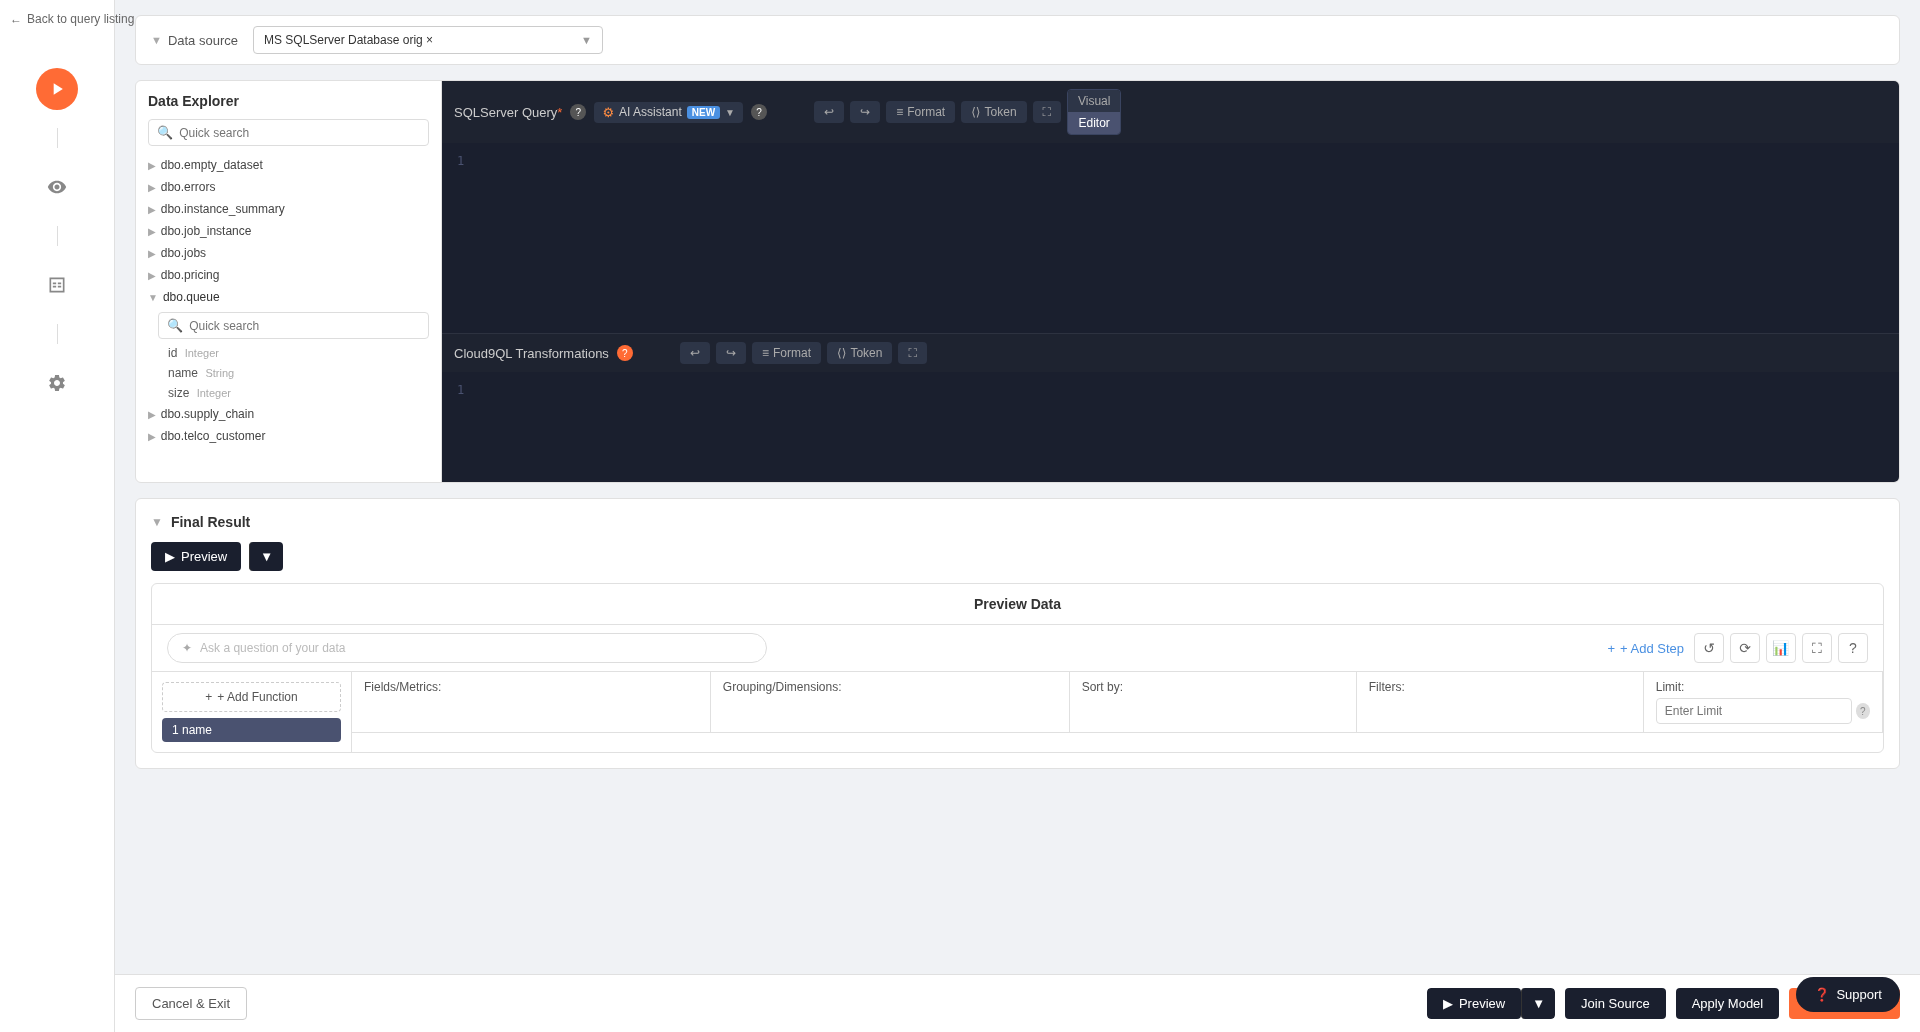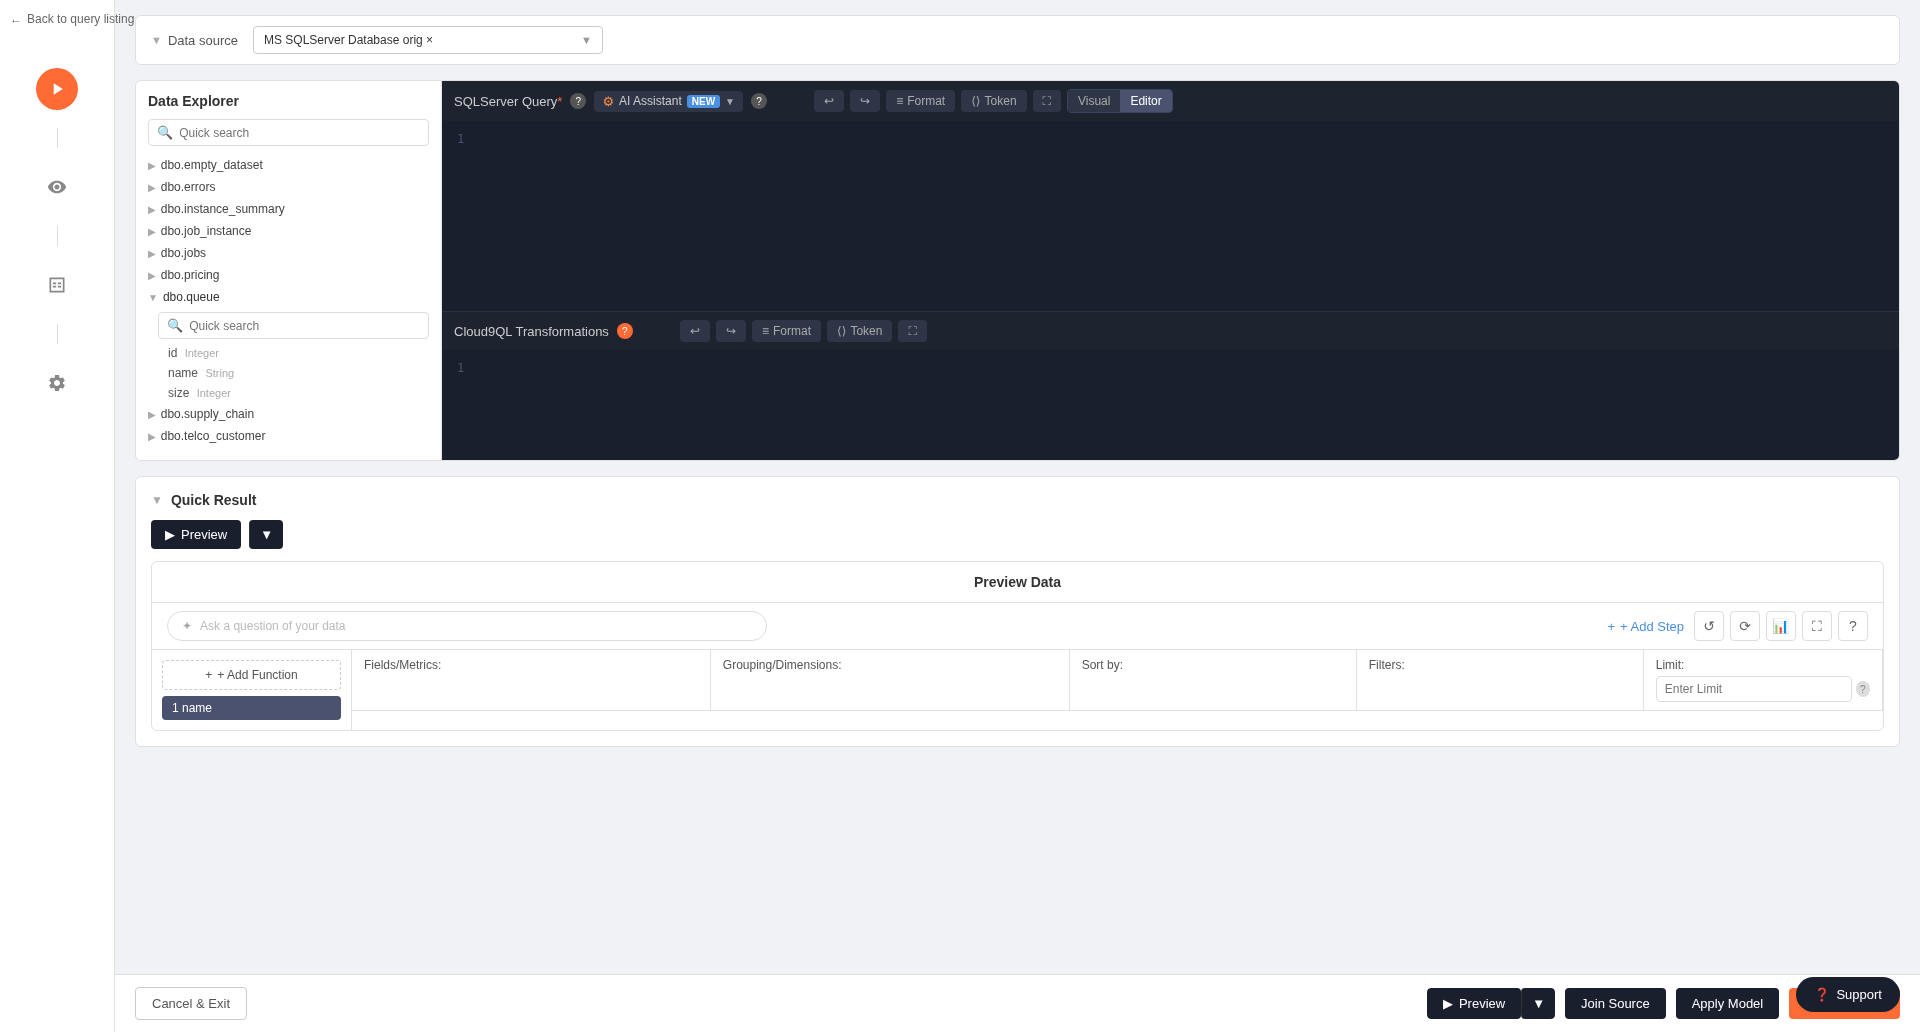--- a/index.html
+++ b/index.html
@@ -46,21 +46,21 @@
     .editor-header-left { display: flex; align-items: center; gap: 8px; }
     .editor-title { color: #ccc; font-size: 13px; font-weight: 500; }
     .help-icon { width: 16px; height: 16px; border-radius: 50%; background: #555; color: #fff; font-size: 10px; display: flex; align-items: center; justify-content: center; cursor: pointer; }
     .ai-badge { display: flex; align-items: center; gap: 5px; background: #2d3547; border-radius: 4px; padding: 3px 8px; cursor: pointer; }
     .ai-badge-icon { color: #ff8c42; font-size: 13px; }
     .ai-badge-text { color: #ccc; font-size: 12px; }
     .ai-badge-new { background: #4a90e2; color: #fff; font-size: 10px; padding: 1px 5px; border-radius: 3px; font-weight: bold; }
     .ai-badge-chevron { color: #aaa; font-size: 10px; }
     .editor-header-right { display: flex; align-items: center; gap: 6px; }
     .editor-btn { background: #2d3547; border: none; color: #aaa; border-radius: 4px; padding: 4px 10px; cursor: pointer; font-size: 12px; display: flex; align-items: center; gap: 4px; }
-    .view-toggle { display: flex; border-radius: 4px; overflow: hidden; border: 1px solid #3a4460; }
+    .view-toggle { display: flex; border-radius: 4px; overflow: hidden; border: 1px solid #3a4460; flex-direction: column; }
     .view-toggle-btn { background: #2d3547; border: none; color: #aaa; padding: 4px 10px; cursor: pointer; font-size: 12px; }
     .view-toggle-btn.active { background: #4a5270; color: #fff; }
     .code-editor { background: #1a1f2e; padding: 10px 15px; min-height: 190px; position: relative; }
     .line-number { color: #4a5270; font-size: 12px; font-family: monospace; margin-right: 15px; }
 
     
     .transformations-header { background: #1e2330; }
     .transform-title { color: #ccc; font-size: 13px; font-weight: 500; }
     .code-editor-transform { background: #1a1f2e; min-height: 110px; }
 
@@ -301,21 +301,21 @@
               <span class="line-number">1</span>
             </div>
           </div>
         </div>
       </div>
     </div>
 
     <div class="final-result-section">
       <div class="section-header">
         <span class="section-chevron">▼</span>
-        <span class="section-title">Quick Result</span>
+        <span class="section-title">Final Result</span>
       </div>
 
       <div class="preview-controls">
         <button class="preview-btn">
           <span>▶</span>
           <span>Preview</span>
         </button>
         <button class="preview-dropdown-btn">▼</button>
       </div>
 

